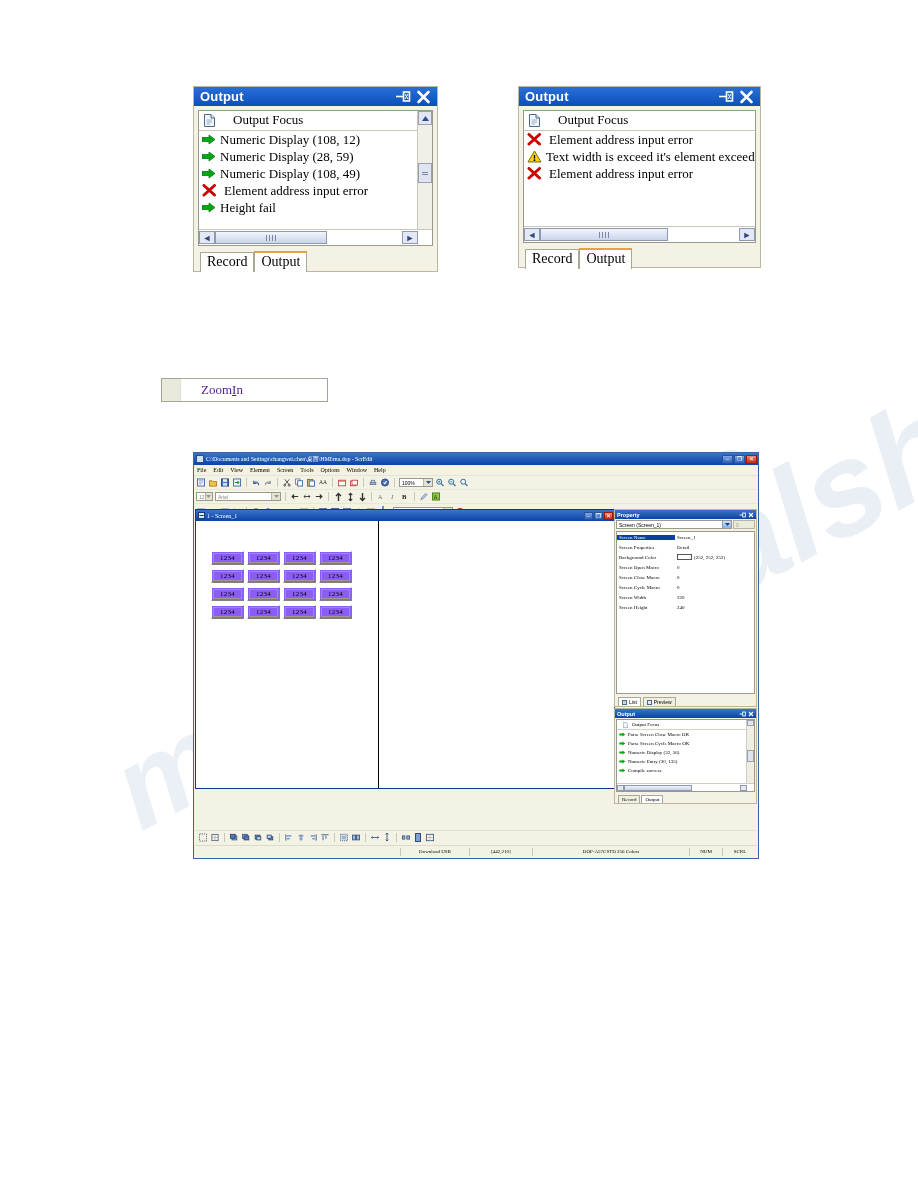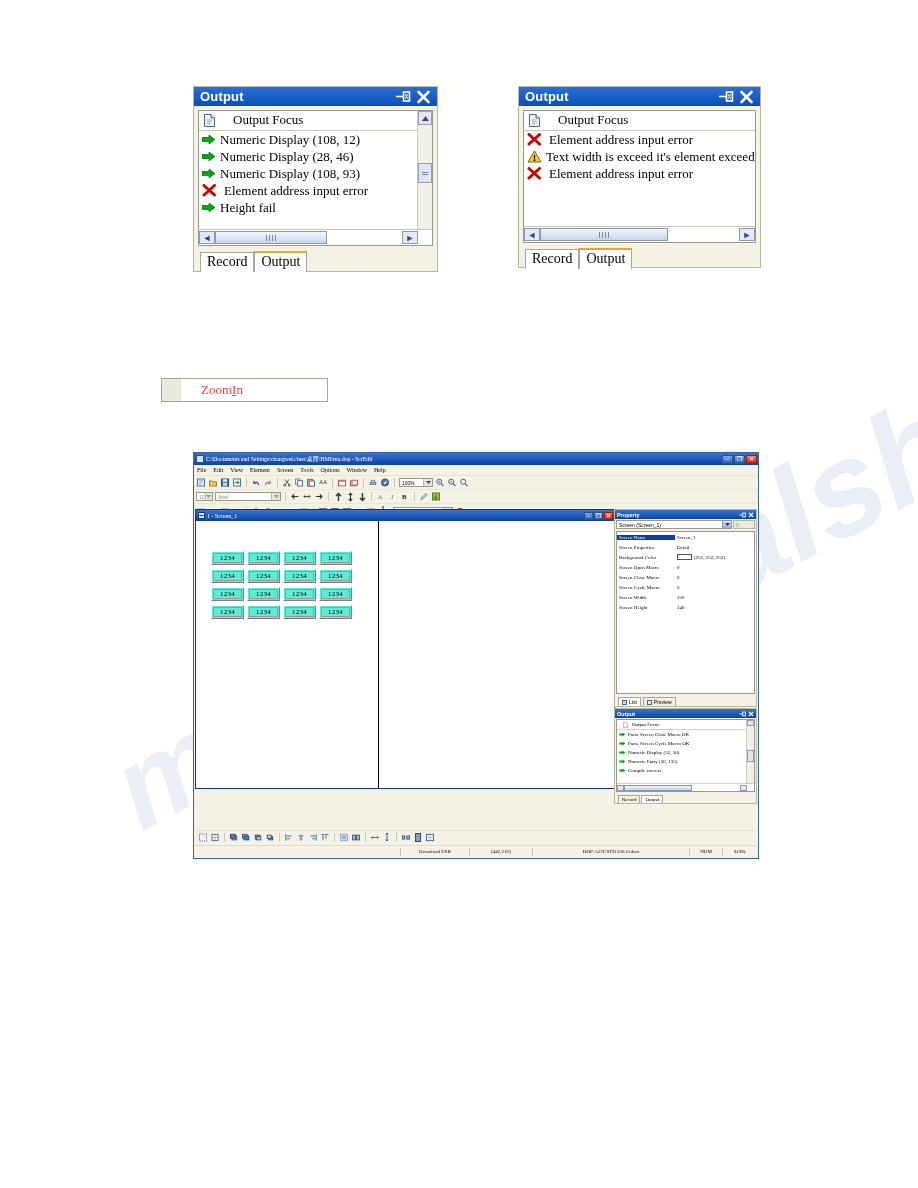--- a/index.html
+++ b/index.html
@@ -91,21 +91,21 @@
   .ico{display:inline-block;flex:none;}
 
   
   .zoombox{
     position:absolute;left:161px;top:378px;width:167px;height:24px;
     border:1px solid #a6a695;background:#ffffff;box-sizing:border-box;display:flex;
   }
   .zoombox .gutter{width:18px;background:#e9e9dc;border-right:1px solid #e2e2d2;}
   .zoombox .zlabel{
     flex:1;display:flex;align-items:center;padding-left:20px;
-    font-size:13px;color:#ef4444;
+    font-size:13px;color:#4c1d95;
   }
   .zlabel u{text-decoration:underline;}
 
   
   #app{
     position:absolute;left:193px;top:452px;width:566px;height:407px;
     border:1px solid #3b63a8;background:#f3f2e4;box-sizing:border-box;
     font-family:"Liberation Sans",sans-serif;
   }
   .app-title{
@@ -174,21 +174,21 @@
   .screen-area{
     position:absolute;left:0;top:0;width:183px;height:100%;
     border-right:1px solid #000;box-sizing:border-box;background:#fff;
   }
   .grid1234{
     position:absolute;left:15px;top:30px;
     display:grid;grid-template-columns:repeat(4,1fr);
     gap:4px 3px;
   }
   .numbox{
-    width:33px;height:14px;background:#5eead4;
+    width:33px;height:14px;background:#8b5cf6;
     border-top:1px solid #ffffff;border-left:1px solid #ffffff;
     border-right:1px solid #808080;border-bottom:1px solid #808080;
     box-sizing:border-box;display:flex;align-items:center;justify-content:center;
     position:relative;
   }
   .numbox i{
     position:absolute;left:1px;top:1px;right:1px;bottom:1px;
     border:1px solid #9e9a92;box-sizing:border-box;
   }
   .numbox span{
@@ -322,27 +322,27 @@
       <div class="op-row">
         <svg class="ico" width="14" height="11" viewBox="0 0 14 11">
           <path d="M0 3.5 H7 V1 L13 5.5 L7 10 V7.5 H0 Z" fill="#00a810" stroke="#006b0a" stroke-width=".7"></path>
         </svg>
         <span class="txt">Numeric Display (108, 12)</span>
       </div>
       <div class="op-row">
         <svg class="ico" width="14" height="11" viewBox="0 0 14 11">
           <path d="M0 3.5 H7 V1 L13 5.5 L7 10 V7.5 H0 Z" fill="#00a810" stroke="#006b0a" stroke-width=".7"></path>
         </svg>
-        <span class="txt">Numeric Display (28, 46)</span>
+        <span class="txt">Numeric Display (28, 59)</span>
       </div>
       <div class="op-row">
         <svg class="ico" width="14" height="11" viewBox="0 0 14 11">
           <path d="M0 3.5 H7 V1 L13 5.5 L7 10 V7.5 H0 Z" fill="#00a810" stroke="#006b0a" stroke-width=".7"></path>
         </svg>
-        <span class="txt">Numeric Display (108, 93)</span>
+        <span class="txt">Numeric Display (108, 49)</span>
       </div>
       <div class="op-row">
         <svg class="ico" width="15" height="13" viewBox="0 0 15 13">
           <path d="M2 1.5 L12.5 11 M12.5 1.5 L2 11" stroke="#cc0000" stroke-width="3" stroke-linecap="round"></path>
         </svg>
         <span class="txt" style="padding-left:3px;">Element address input error</span>
       </div>
       <div class="op-row">
         <svg class="ico" width="14" height="11" viewBox="0 0 14 11">
           <path d="M0 3.5 H7 V1 L13 5.5 L7 10 V7.5 H0 Z" fill="#00a810" stroke="#006b0a" stroke-width=".7"></path>

